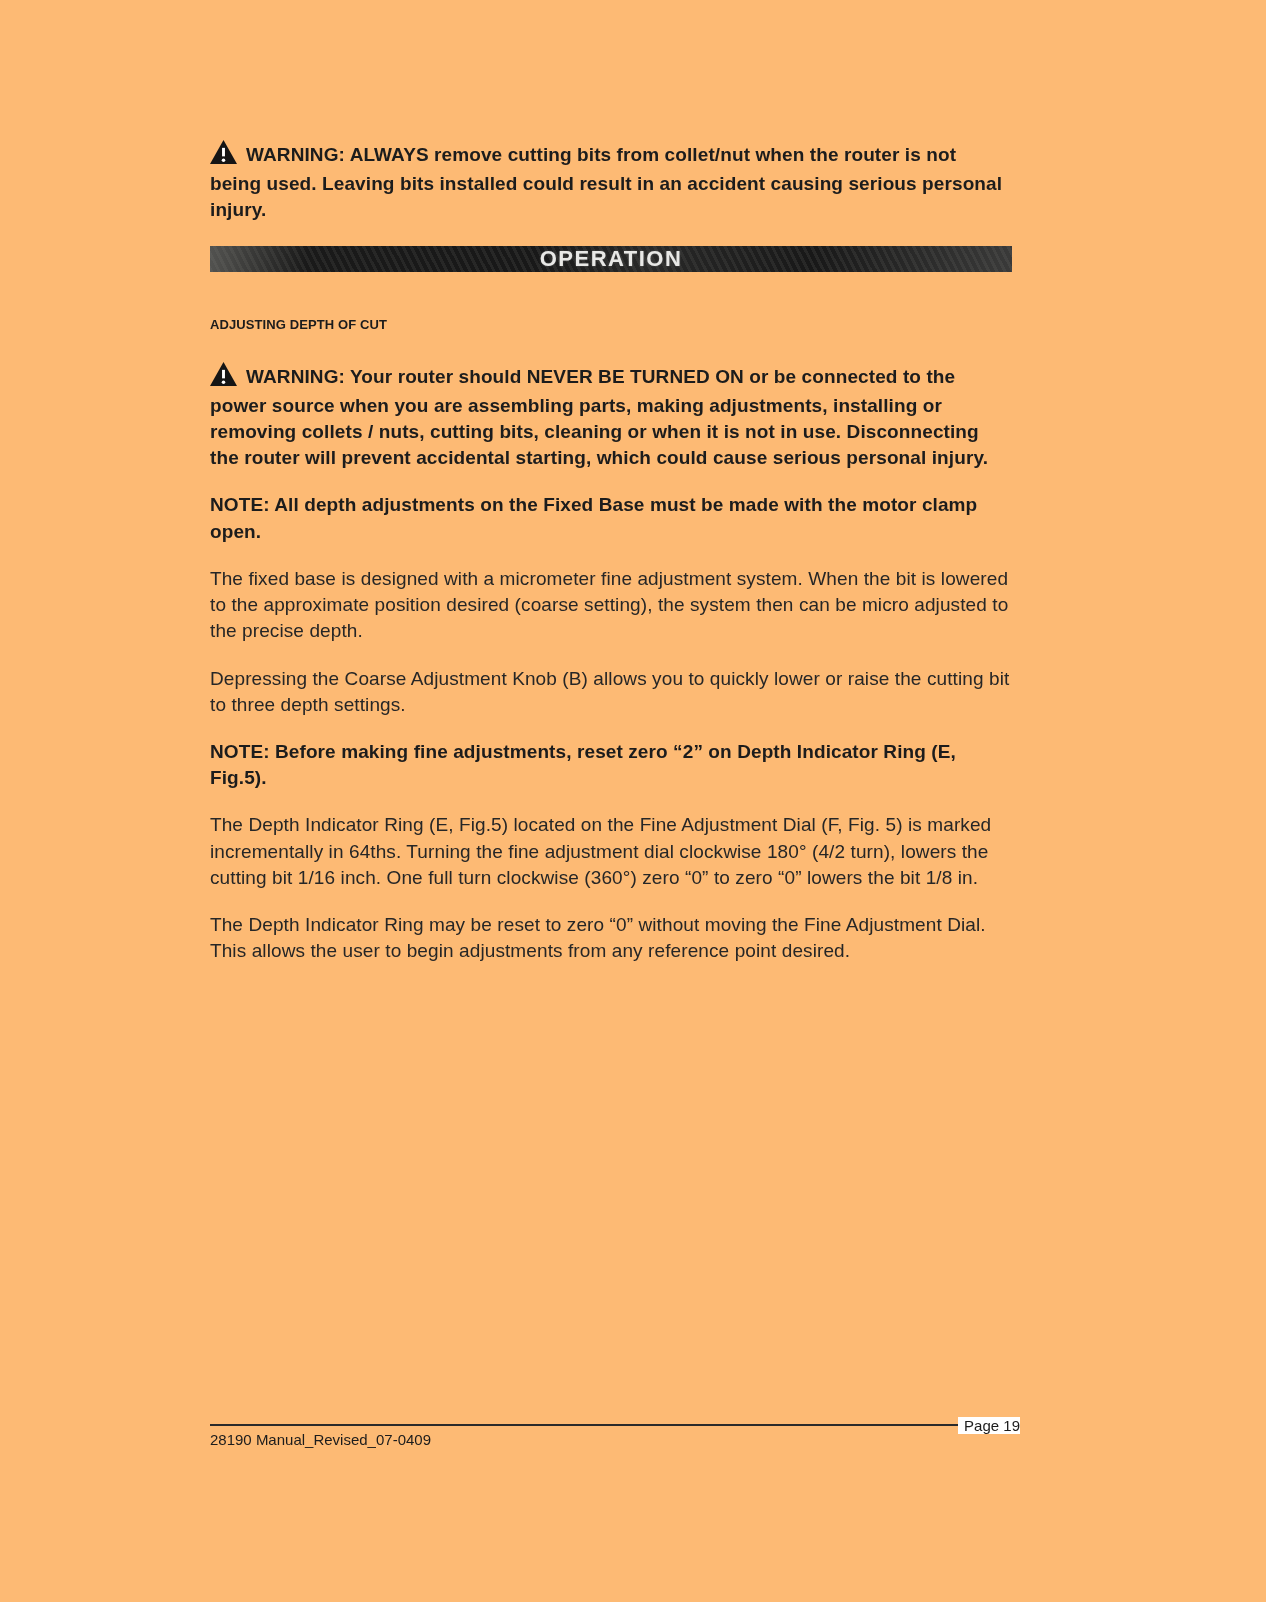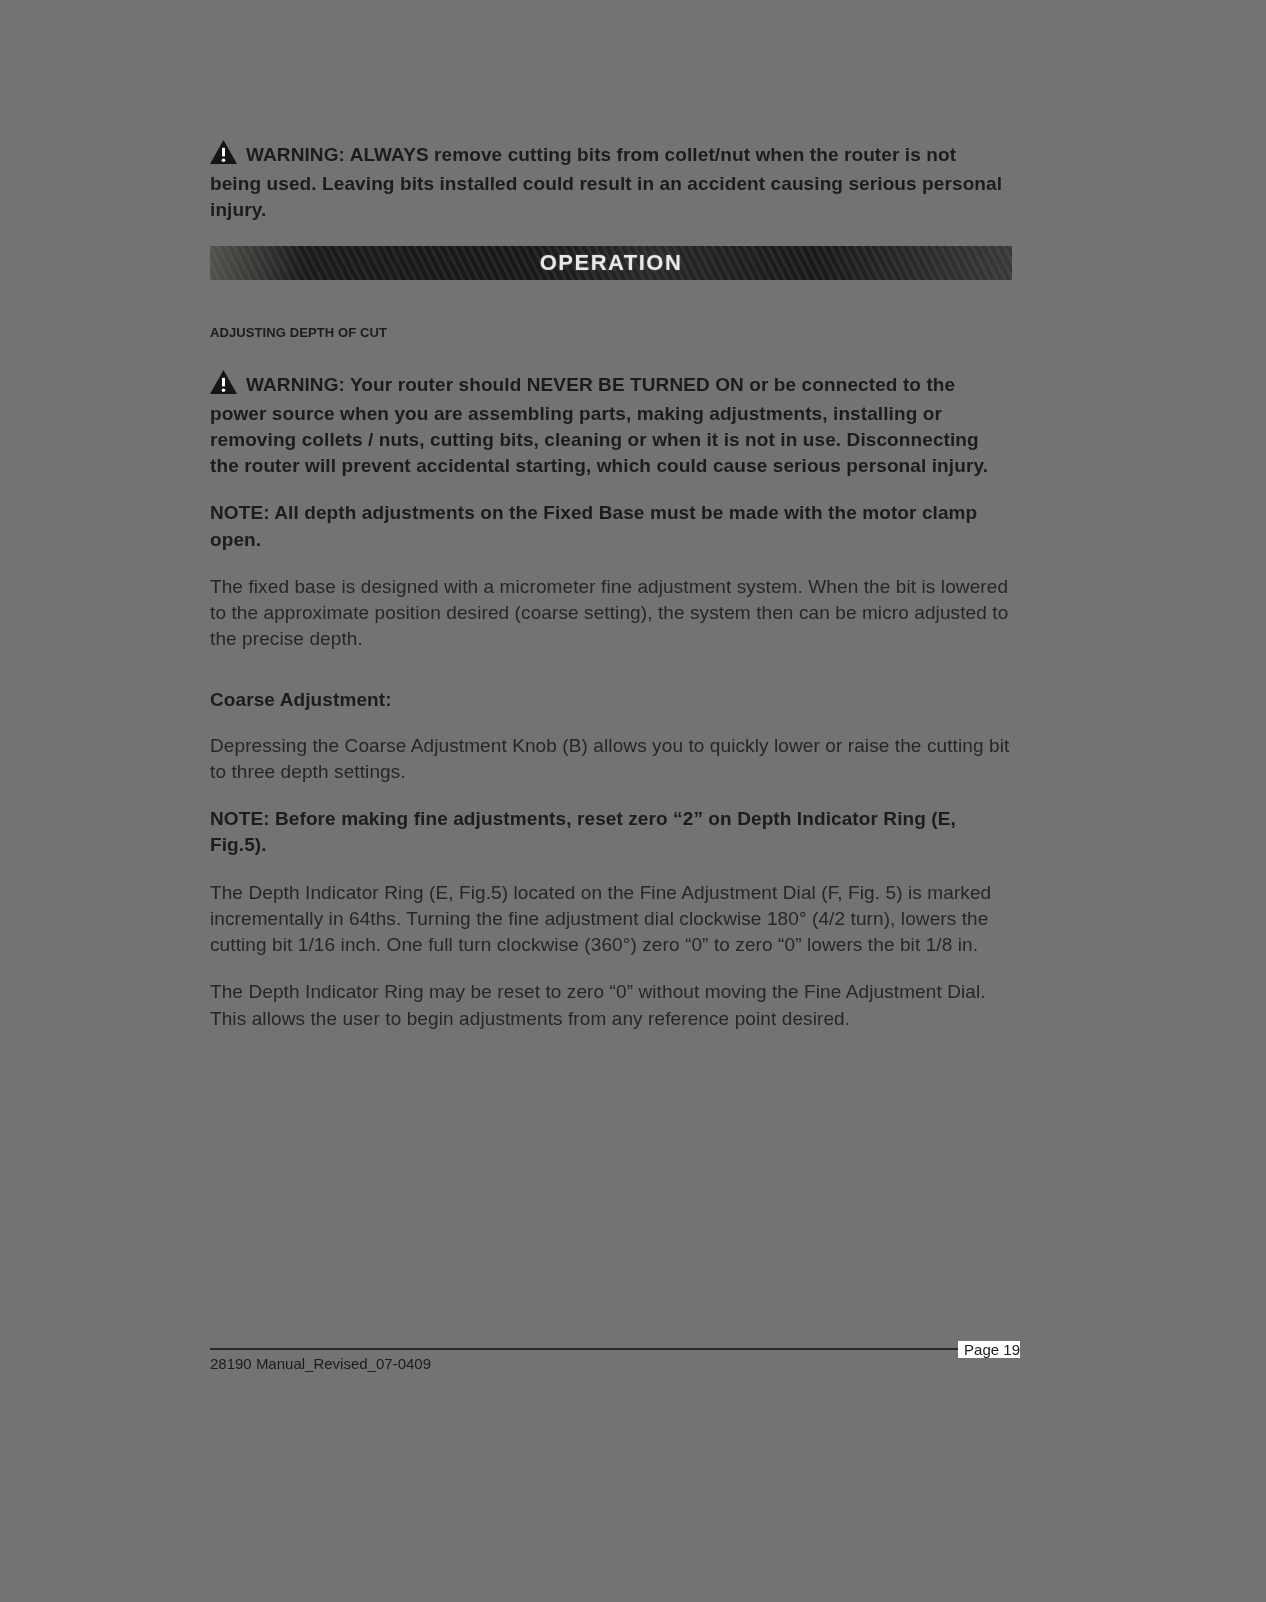--- a/index.html
+++ b/index.html
@@ -5,21 +5,21 @@
   * { margin: 0; padding: 0; box-sizing: border-box; }
   html, body { background: #ffffff; }
   body {
     font-family: "Liberation Sans", sans-serif;
     color: #1c1c1c;
   }
   .page {
     position: relative;
     width: 1266px;
     height: 1602px;
-    background: #737373;
+    background: #fdba74;
     overflow: hidden;
   }
   .content {
     position: absolute;
     left: 210px;
     top: 140px;
     width: 802px;
   }
   p, h2, h3 {
     font-size: 19px;
@@ -28,21 +28,21 @@
   }
   .para { margin-bottom: 21px; font-weight: 400; color: #262626; }
   .warn-para { font-weight: 700; margin-bottom: 21px; }
   .warn-icon {
     display: inline-block;
     vertical-align: -3px;
     margin-right: 9px;
   }
   .banner {
     margin: 22px 0 0 0;
-    height: 34px;
+    height: 26px;
     width: 100%;
     background:
       linear-gradient(90deg, rgba(130,130,125,0.55) 0%, rgba(40,40,38,0.1) 12%, rgba(30,30,30,0) 40%, rgba(90,90,88,0.25) 55%, rgba(25,25,25,0) 75%, rgba(120,120,118,0.35) 100%),
       repeating-linear-gradient(63deg, rgba(110,110,105,0.18) 0 3px, rgba(0,0,0,0) 3px 7px),
       #181818;
     display: flex;
     align-items: center;
     justify-content: center;
   }
   .banner-title {
@@ -62,21 +62,21 @@
     margin-top: 34px;
     margin-bottom: 20px;
     font-size: 19px;
     font-weight: 700;
   }
   .note-para { font-weight: 700; margin-bottom: 21px; }
   .footer {
     position: absolute;
     left: 210px;
     width: 810px;
-    top: 1348px;
+    top: 1424px;
     border-top: 2px solid #2a2a2a;
     padding-top: 5px;
     display: flex;
     justify-content: space-between;
     font-size: 15px;
     color: #1c1c1c;
   }
   .footer .right {
     position: relative;
     top: -14px;
@@ -110,21 +110,20 @@
             <rect x="11.6" y="7.5" width="2.8" height="8.2" fill="#ffffff"></rect>
             <circle cx="13" cy="19.4" r="1.7" fill="#ffffff"></circle>
           </svg></span><span>WARNING: Your router should NEVER BE TURNED ON or be connected to the power source when you are assembling parts, making adjustments, installing or removing collets / nuts, cutting bits, cleaning or when it is not in use. Disconnecting the router will prevent accidental starting, which could cause serious personal injury.</span>
     </p>
 
     <p class="note-para">NOTE: All depth adjustments on the Fixed Base must be made with the motor clamp open.</p>
 
 
     <p class="para">The fixed base is designed with a micrometer fine adjustment system. When the bit is lowered to the approximate position desired (coarse setting), the system then can be micro adjusted to the precise depth.</p>
 
-    <h3 class="sub-heading">Coarse Adjustment:</h3>
 
     <p class="para">Depressing the Coarse Adjustment Knob (B) allows you to quickly lower or raise the cutting bit to three depth settings.</p>
 
 
     <p class="note-para">NOTE: Before making fine adjustments, reset zero “2” on Depth Indicator Ring (E, Fig.5).</p>
 
     <p class="para">The Depth Indicator Ring (E, Fig.5) located on the Fine Adjustment Dial (F, Fig. 5) is marked incrementally in 64ths. Turning the fine adjustment dial clockwise 180° (4/2 turn), lowers the cutting bit 1/16 inch. One full turn clockwise (360°) zero “0” to zero “0” lowers the bit 1/8 in.</p>
 
     <p class="para">The Depth Indicator Ring may be reset to zero “0” without moving the Fine Adjustment Dial. This allows the user to begin adjustments from any reference point desired.</p>
 

